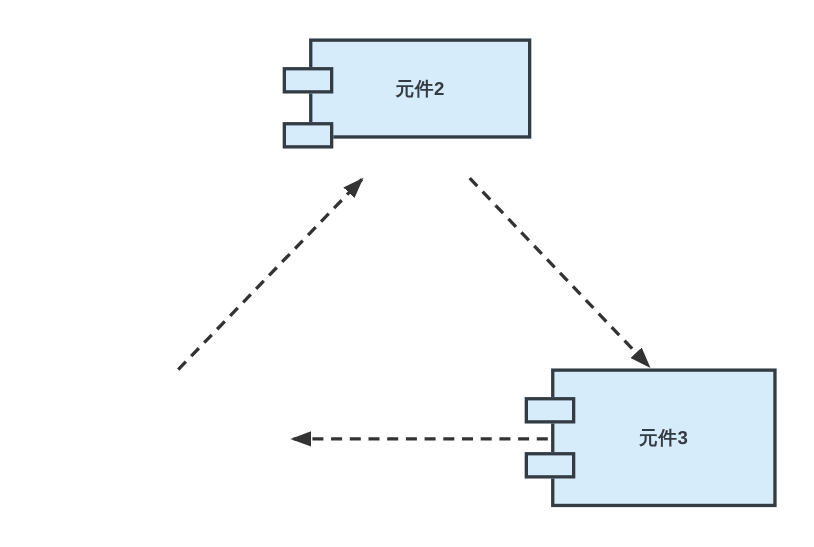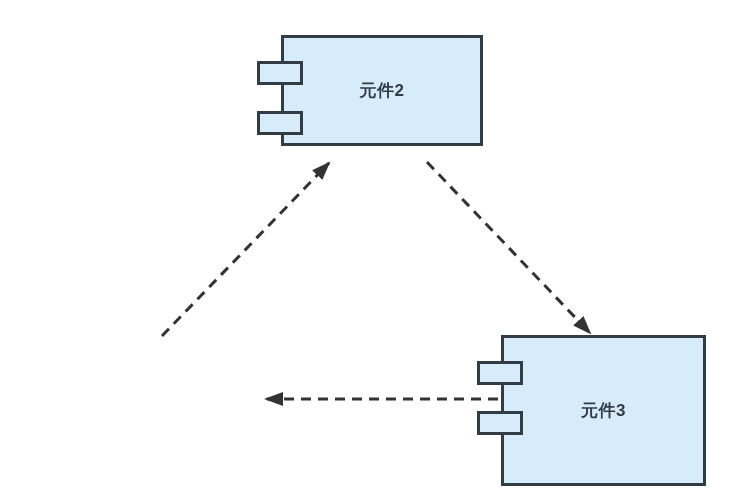--- a/index.html
+++ b/index.html
@@ -50,23 +50,23 @@
     box-sizing: border-box;
     width: 46px;
     height: 24px;
     left: -27px;
     background: var(--component-fill, #d6ecfa);
     border: 3px solid var(--component-border, #333b43);
   }
   .port.top    { top: 23px; }
   .port.bottom { top: 73px; }
 
-  #comp2 { left: 281px; top: 35px;  width: 202px; height: 111px; }
+  #comp2 { left: 281px; top: 35px;  width: 202px; height: 91px; }
   #comp1 { left: 59px;  top: 336px; width: 203px; height: 126px; }
-  #comp3 { left: 501px; top: 335px; width: 205px; height: 151px; }
+  #comp3 { left: 501px; top: 335px; width: 205px; height: 126px; }
 
   .watermark {
     position: absolute;
     left: 597px;
     top: 433px;
     font-family: "Liberation Serif", "DejaVu Serif", serif;
     font-weight: bold;
     font-size: 30px;
     color: var(--watermark-text, #9ba0a4);
     opacity: 0.85;

